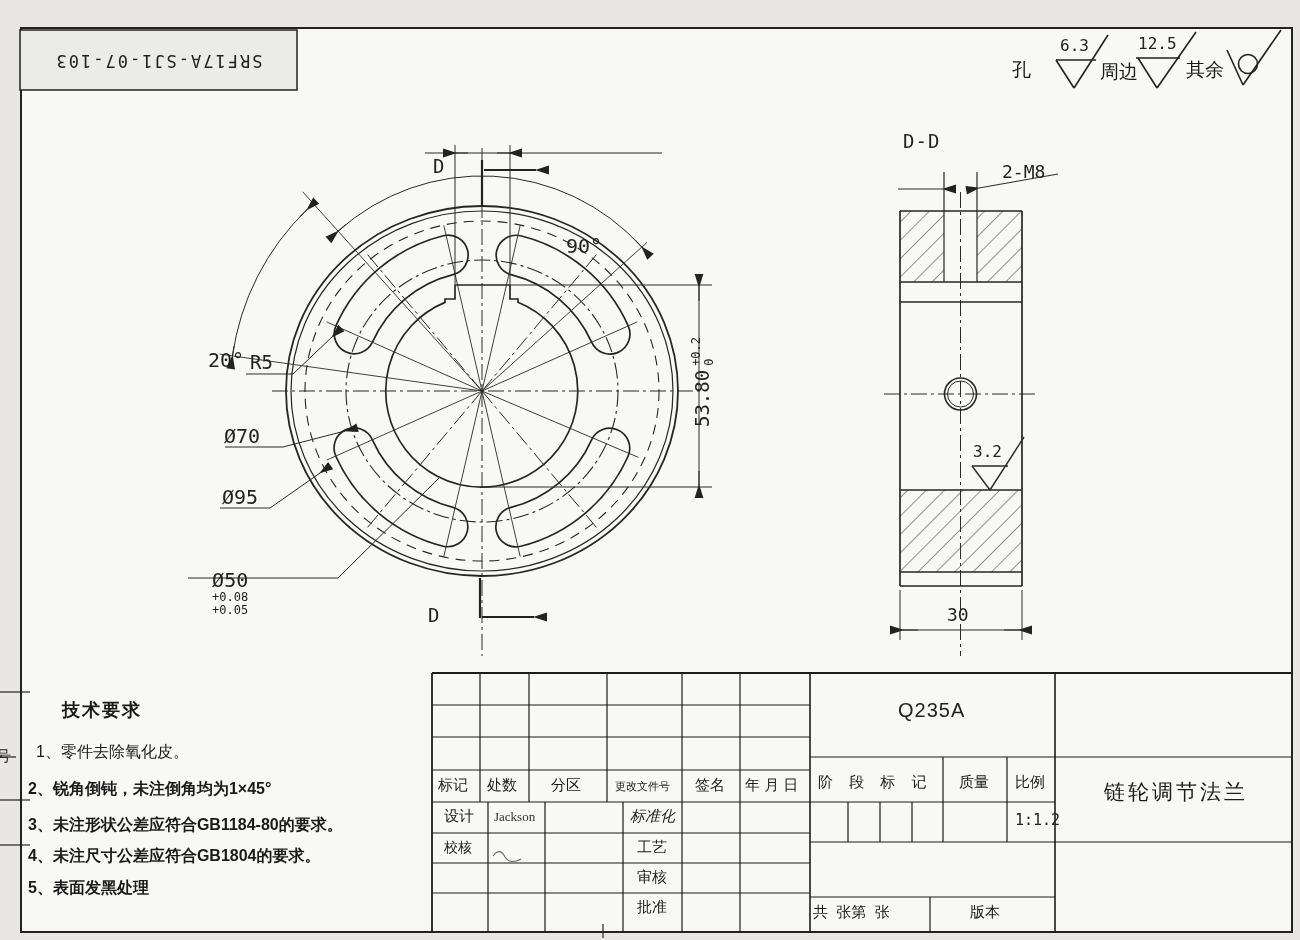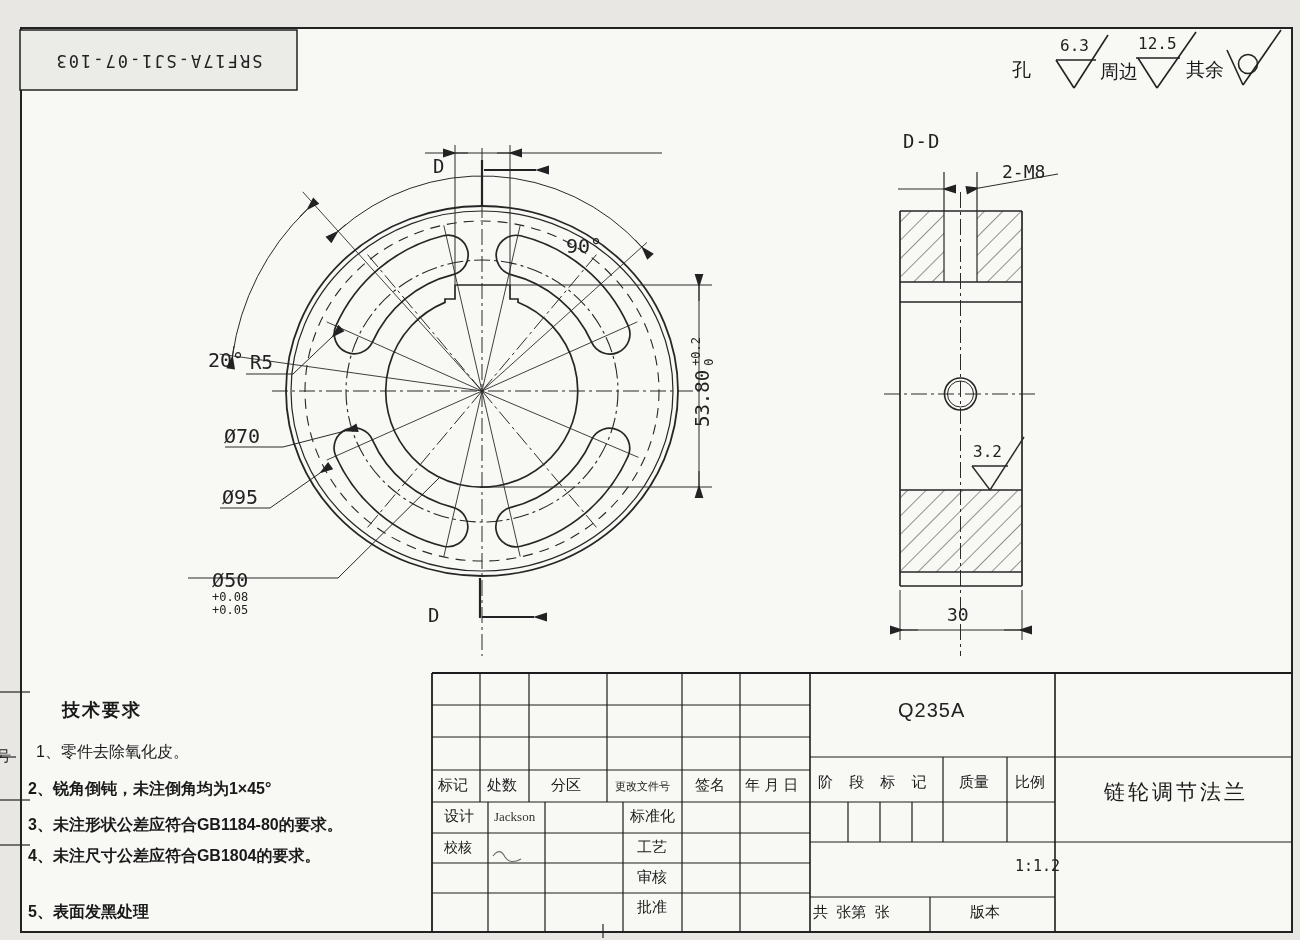--- a/index.html
+++ b/index.html
@@ -256,40 +256,40 @@
 <div class="lbl dim" style="left:903px;top:132px;font-size:19px;letter-spacing:1px;">D-D</div>
 <div class="lbl dim" style="left:1002px;top:163px;font-size:18px;">2-M8</div>
 <div class="lbl dim" style="left:973px;top:444px;font-size:16px;">3.2</div>
 <div class="lbl dim" style="left:947px;top:606px;font-size:18px;">30</div>
 
 <div class="lbl cjk" style="left:62px;top:701px;font-size:18px;font-weight:600;letter-spacing:2px;">技术要求</div>
 <div class="lbl cjk" style="left:28px;top:744px;font-size:16px;font-weight:400;margin-left:8px;">1、零件去除氧化皮。</div>
 <div class="lbl cjk" style="left:28px;top:781px;font-size:16px;font-weight:600;">2、锐角倒钝，未注倒角均为1×45°</div>
 <div class="lbl cjk" style="left:28px;top:817px;font-size:16px;font-weight:600;">3、未注形状公差应符合GB1184-80的要求。</div>
 <div class="lbl cjk" style="left:28px;top:848px;font-size:16px;font-weight:600;">4、未注尺寸公差应符合GB1804的要求。</div>
-<div class="lbl cjk" style="left:28px;top:904px;font-size:16px;font-weight:600;">5、表面发黑处理</div>
+<div class="lbl cjk" style="left:28px;top:880px;font-size:16px;font-weight:600;">5、表面发黑处理</div>
 
 <div class="lbl cjk" style="left:438px;top:777px;font-size:15px;">标记</div>
 <div class="lbl cjk" style="left:487px;top:777px;font-size:15px;">处数</div>
 <div class="lbl cjk" style="left:551px;top:777px;font-size:15px;">分区</div>
 <div class="lbl cjk" style="left:615px;top:781px;font-size:11px;">更改文件号</div>
 <div class="lbl cjk" style="left:695px;top:777px;font-size:15px;">签名</div>
 <div class="lbl cjk" style="left:745px;top:777px;font-size:15px;">年 月 日</div>
 <div class="lbl cjk" style="left:444px;top:808px;font-size:15px;">设计</div>
 <div class="lbl" style="left:494px;top:810px;font-size:13px;font-family:'Liberation Serif',serif;color:#333;">Jackson</div>
 <div class="lbl cjk" style="left:444px;top:840px;font-size:14px;">校核</div>
-<div class="lbl cjk" style="left:630px;top:808px;font-size:15px;">标准化</div>
+<div class="lbl cjk" style="left:630px;top:808px;font-size:15px;font-style:italic;">标准化</div>
 <div class="lbl cjk" style="left:637px;top:839px;font-size:15px;">工艺</div>
 <div class="lbl cjk" style="left:637px;top:869px;font-size:15px;">审核</div>
 <div class="lbl cjk" style="left:637px;top:899px;font-size:15px;">批准</div>
 <div class="lbl" style="left:898px;top:700px;font-size:20px;letter-spacing:1px;color:#222;">Q235A</div>
 <div class="lbl cjk" style="left:818px;top:774px;font-size:15px;letter-spacing:6px;">阶 段 标 记</div>
 <div class="lbl cjk" style="left:959px;top:774px;font-size:15px;">质量</div>
 <div class="lbl cjk" style="left:1015px;top:774px;font-size:15px;">比例</div>
-<div class="lbl dim" style="left:1015px;top:813px;font-size:15px;margin-top:46px;">1:1.2</div>
+<div class="lbl dim" style="left:1015px;top:813px;font-size:15px;">1:1.2</div>
 <div class="lbl cjk" style="left:1104px;top:781px;font-size:21px;letter-spacing:3px;font-weight:500;">链轮调节法兰</div>
 <div class="lbl cjk" style="left:813px;top:904px;font-size:15px;">共  张第  张</div>
 <div class="lbl cjk" style="left:934px;top:904px;font-size:15px;margin-left:36px;">版本</div>
 
 <div class="lbl cjk" style="left:-4px;top:748px;font-size:15px;">号</div>
 
 
 </div>
 
 </body></html>

